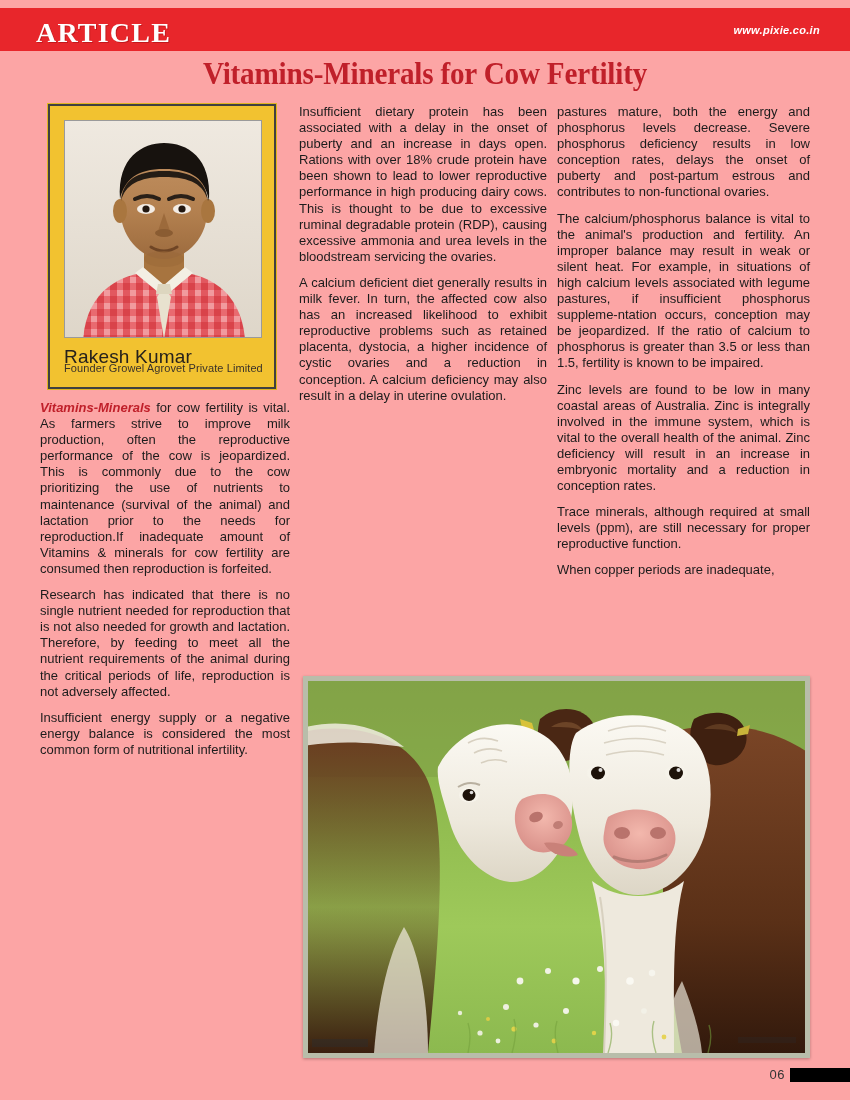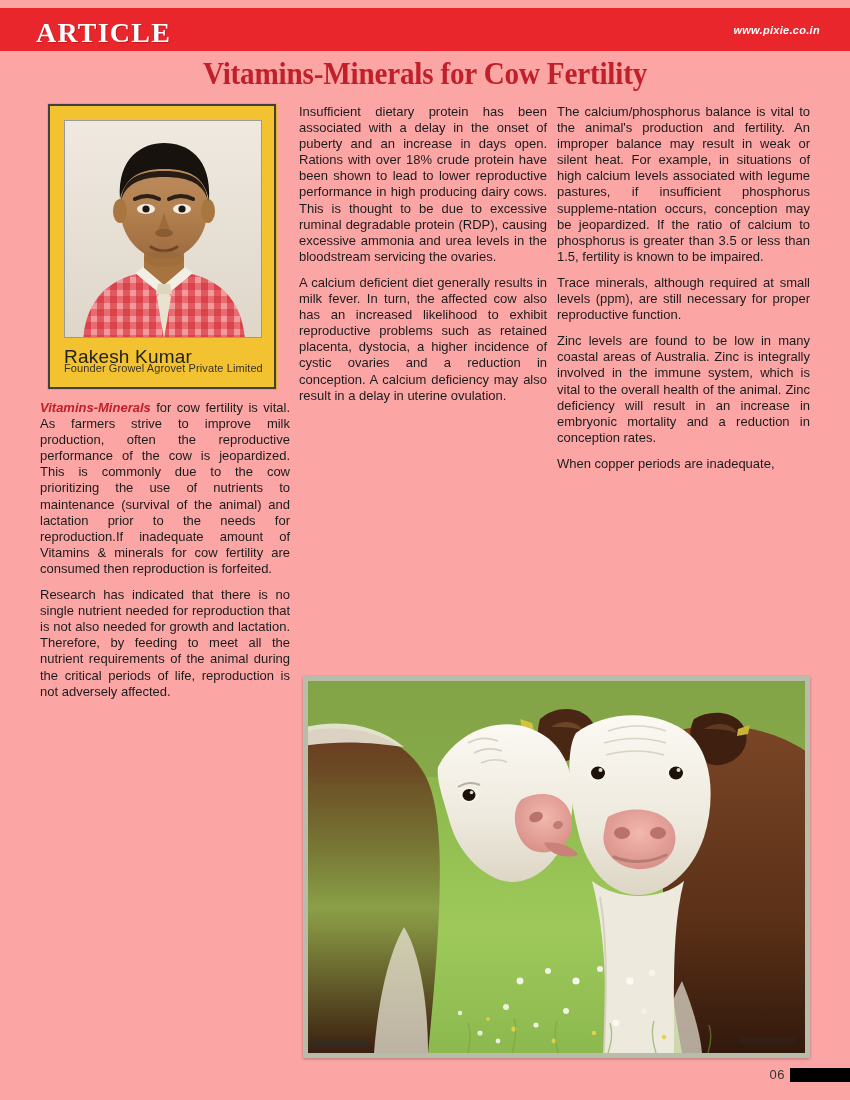--- a/index.html
+++ b/index.html
@@ -210,31 +210,33 @@
         <ellipse cx="99" cy="138" rx="20" ry="8" fill="#9a6837" opacity=".5"></ellipse>
       </svg>
     </div>
     <div class="author-name">Rakesh Kumar</div>
     <div class="author-role">Founder   Growel Agrovet Private Limited</div>
   </div>
 
   <div class="col col1">
     <p><span class="lead-in">Vitamins-Minerals</span><span> for cow fertility is vital. As farmers strive to improve milk production, often the reproductive performance of the cow is jeopardized. This is commonly due to the cow prioritizing the use of nutrients to maintenance (survival of the animal) and lactation prior to the needs for reproduction.If inadequate amount of Vitamins &amp; minerals for cow fertility are consumed then reproduction is forfeited.</span></p>
     <p>Research has indicated that there is no single nutrient needed for reproduction that is not also needed for growth and lactation.  Therefore, by feeding to meet all the nutrient requirements of the animal during the critical periods of life, reproduction is not adversely affected.</p>
+    <p>Insufficient energy supply or a negative energy balance is considered the most common form of nutritional infertility.</p>
   </div>
 
   <div class="col col2">
     <p>Insufficient dietary protein has been associated with a delay in the onset of puberty and an increase in days open. Rations with over 18% crude protein have been shown to lead to lower reproductive performance in high producing dairy cows.  This is thought to be due to excessive ruminal degradable protein (RDP), causing excessive ammonia and urea levels in the bloodstream servicing the ovaries.</p>
     <p>A calcium deficient diet generally results in milk fever.  In turn, the affected cow also has an increased likelihood to exhibit reproductive problems such as retained placenta, dystocia, a higher incidence of cystic ovaries and a reduction in conception. A calcium deficiency may also result in a delay in uterine ovulation.</p>
   </div>
 
   <div class="col col3">
+    <p>pastures mature, both the energy and phosphorus levels decrease.   Severe phosphorus deficiency results in low conception rates, delays the onset of puberty and post-partum estrous  and contributes to non-functional ovaries.</p>
     <p>The calcium/phosphorus balance is vital to the animal's production and fertility. An improper balance may result in weak or silent heat.  For example, in situations of high calcium levels associated with legume pastures, if insufficient phosphorus suppleme-ntation occurs, conception may be jeopardized.  If the ratio of calcium to phosphorus is greater than 3.5 or less than 1.5, fertility is known to be impaired.</p>
+    <p>Zinc levels are found to be low in many coastal areas of Australia.  Zinc is integrally involved in the immune system, which is vital to the overall health of the animal.  Zinc deficiency will result in an increase in embryonic mortality and a reduction in conception rates.</p>
     <p>Trace minerals, although required at small levels (ppm), are still necessary for proper reproductive function.</p>
-    <p>Zinc levels are found to be low in many coastal areas of Australia.  Zinc is integrally involved in the immune system, which is vital to the overall health of the animal.  Zinc deficiency will result in an increase in embryonic mortality and a reduction in conception rates.</p>
     <p>When copper periods are inadequate,</p>
   </div>
 
   <div class="photo-frame">
     <div class="photo-inner">
       <svg viewBox="0 0 497 372" width="100%" height="100%" preserveAspectRatio="none">
         <defs>
           <linearGradient id="meadow" x1="0" y1="0" x2="0" y2="1">
             <stop offset="0%" stop-color="#86a84a"></stop>
             <stop offset="32%" stop-color="#8fba4e"></stop>

